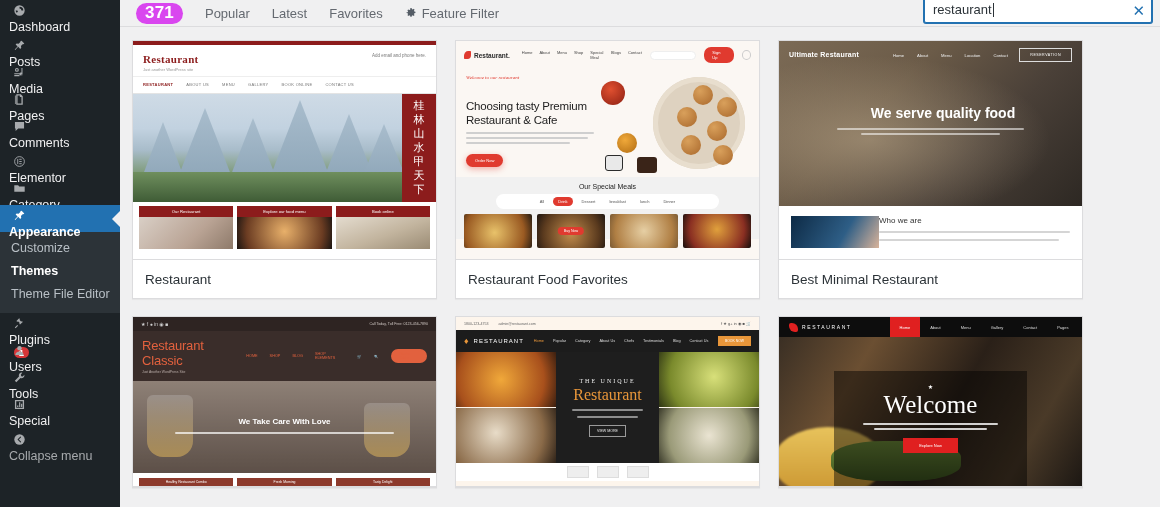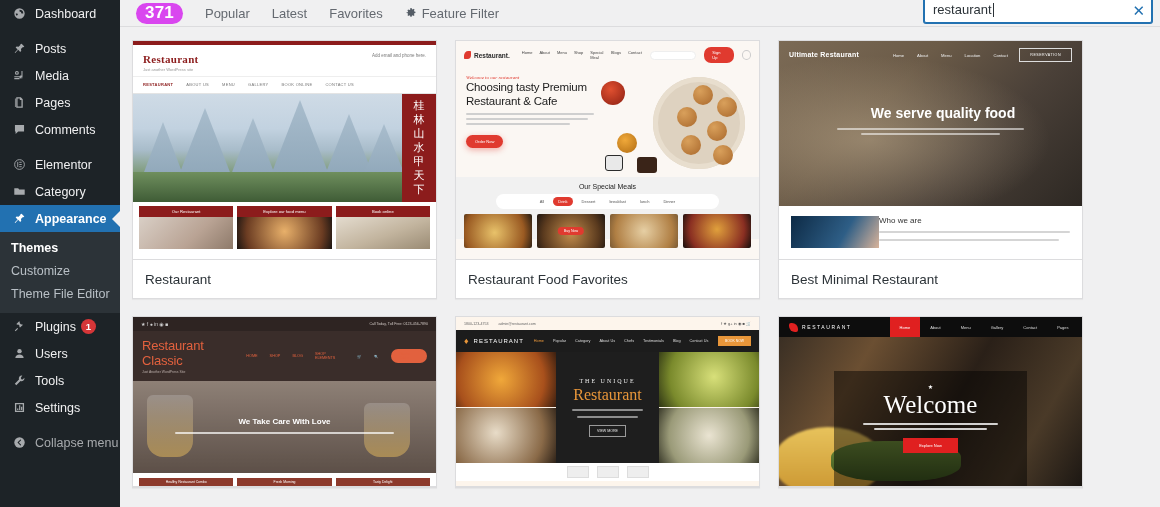--- a/index.html
+++ b/index.html
@@ -17,28 +17,29 @@
     width: 120px;
     flex: 0 0 120px;
     background: #1d2327;
     height: 507px;
     color: #f0f0f1;
     position: relative;
     overflow: hidden;
   }
   .menu-item {
     display: flex;
-    align-items: center;
+    align-items: flex-start;
     height: 27px;
     padding: 0 0 0 9px;
     color: #f0f0f1;
     font-size: 12.5px;
     cursor: pointer;
     position: relative;
     white-space: nowrap;
+    flex-direction: column;
   }
   .menu-item .mi-icon {
     width: 20px;
     flex: 0 0 20px;
     display: flex;
     align-items: center;
     justify-content: center;
     color: #a7aaad;
     margin-right: 6px;
   }
@@ -241,21 +242,21 @@
   .t2 .lg { display:flex; align-items:center; gap:3px; font-size:6.5px; font-weight:700; color:#2b2b2b; }
   .t2 .dot { width:7px; height:8px; background:#e03a2f; border-radius:60% 10% 50% 10%; }
   .t2 .nv { display:flex; gap:7px; margin-left:4px; }
   .t2 .nv span { font-size:4px; color:#444; }
   .t2 .sch { margin-left:auto; width:50px; height:9px; background:#fff; border-radius:5px; border:1px solid #eee; }
   .t2 .signup { background:#e03a2f; color:#fff; font-size:4px; border-radius:7px; padding:3px 8px; }
   .t2 .circ { width:10px; height:10px; border:1px solid #ccc; border-radius:50%; }
   .t2 .hero { display:flex; padding:2px 10px 8px; height:108px; }
   .t2 .left { width:47%; padding-top:4px; }
   .t2 .kicker { color:#e03a2f; font-size:5px; font-style:italic; font-family:"Liberation Serif",serif; }
-  .t2 h3 { font-size:11.5px; line-height:14px; color:#222; font-weight:400; margin-top:0; letter-spacing:-.2px;}
+  .t2 h3 { font-size:11.5px; line-height:14px; color:#222; font-weight:400; margin-top:19px; letter-spacing:-.2px;}
   .t2 .lorem { margin-top:5px; }
   .t2 .ln { height:2px; background:#cfcfcf; border-radius:1px; margin-bottom:3px; }
   .t2 .order { margin-top:7px; display:inline-block; background:#e03a2f; color:#fff;
       font-size:4px; border-radius:8px; padding:4px 9px; box-shadow:0 2px 6px rgba(224,58,47,.4); }
   .t2 .right { flex:1; position:relative; }
   .t2 .tray { position:absolute; right:4px; top:6px; width:92px; height:92px; border-radius:50%;
       background:#ded2c0; box-shadow:inset 0 0 0 5px #e8dece; }
   .t2 .muf { position:absolute; width:20px; height:20px; border-radius:50%;
       background:radial-gradient(circle at 35% 30%, #d9a05b, #a9682c); }
   .t2 .bowl { position:absolute; border-radius:50%; }
@@ -436,22 +437,22 @@
   <div class="menu-item current">
     <span class="mi-icon">
       <svg width="13" height="13" viewBox="0 0 20 20" fill="currentColor">
           <path d="M13.2 2.6l4.2 4.2-1.4 1.4-.7-.7-3.1 3.1.5 3-1.6 1.6-3.1-3.1L3.5 17l-.9-.9 4.5-4.6L4 8.4 5.6 6.8l3 .5 3.1-3.1-.7-.7z"></path>
         </svg>
     </span>
     <span>Appearance</span>
   </div>
 
   <div class="submenu">
+    <span class="submenu-item">Customize</span>
     <span class="submenu-item current">Themes</span>
-    <span class="submenu-item">Customize</span>
     <span class="submenu-item">Theme File Editor</span>
   </div>
 
   <div class="menu-item">
     <span class="mi-icon">
       <svg width="13" height="13" viewBox="0 0 20 20" fill="currentColor">
           <path d="M9.5 2l1.3 1.3-1 1 2.9 2.9 1-1L15 7.5l-4.2 4.2L9.5 10.4l1-1-2.9-2.9-1 1L5.3 6.2 9.5 2zM6.6 12.2l1.2 1.2L4 17.2l-1.2-1.2 3.8-3.8z"></path>
         </svg>
     </span>
     <span>Plugins</span>
@@ -476,21 +477,21 @@
     </span>
     <span>Tools</span>
   </div>
 
   <div class="menu-item">
     <span class="mi-icon">
       <svg width="13" height="13" viewBox="0 0 20 20" fill="currentColor">
           <path d="M3 3h14v14H3V3zm2 2v10h10V5H5zm1.4 6.6h1.8v2.2H6.4v-2.2zm3-5h1.8v7.2H9.4V6.6zm3 2.4h1.8v4.8h-1.8V9z"></path>
         </svg>
     </span>
-    <span>Settings</span>
+    <span>Special</span>
   </div>
 
   <div class="menu-sep"></div>
 
   <div class="menu-item collapse-item">
     <span class="mi-icon">
       <svg width="13" height="13" viewBox="0 0 20 20" fill="currentColor">
           <circle cx="10" cy="10" r="8"></circle>
           <path d="M11.6 6.4L8 10l3.6 3.6" stroke="#1d2327" stroke-width="1.6" fill="none" stroke-linecap="round"></path>
         </svg>

